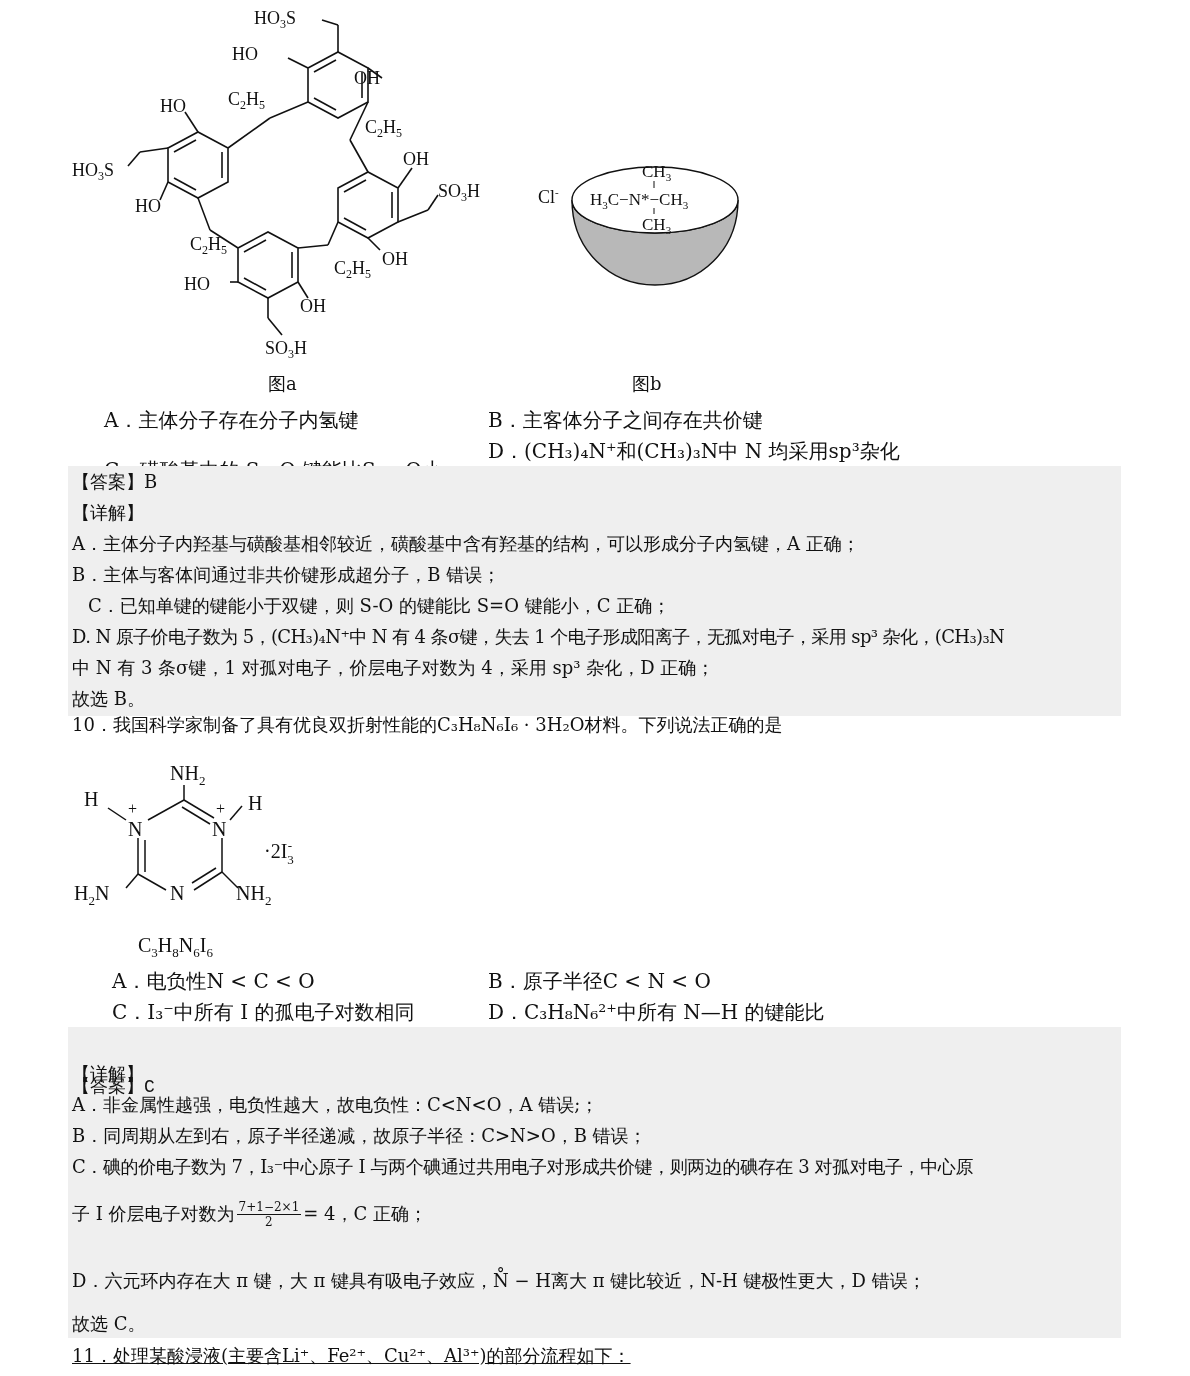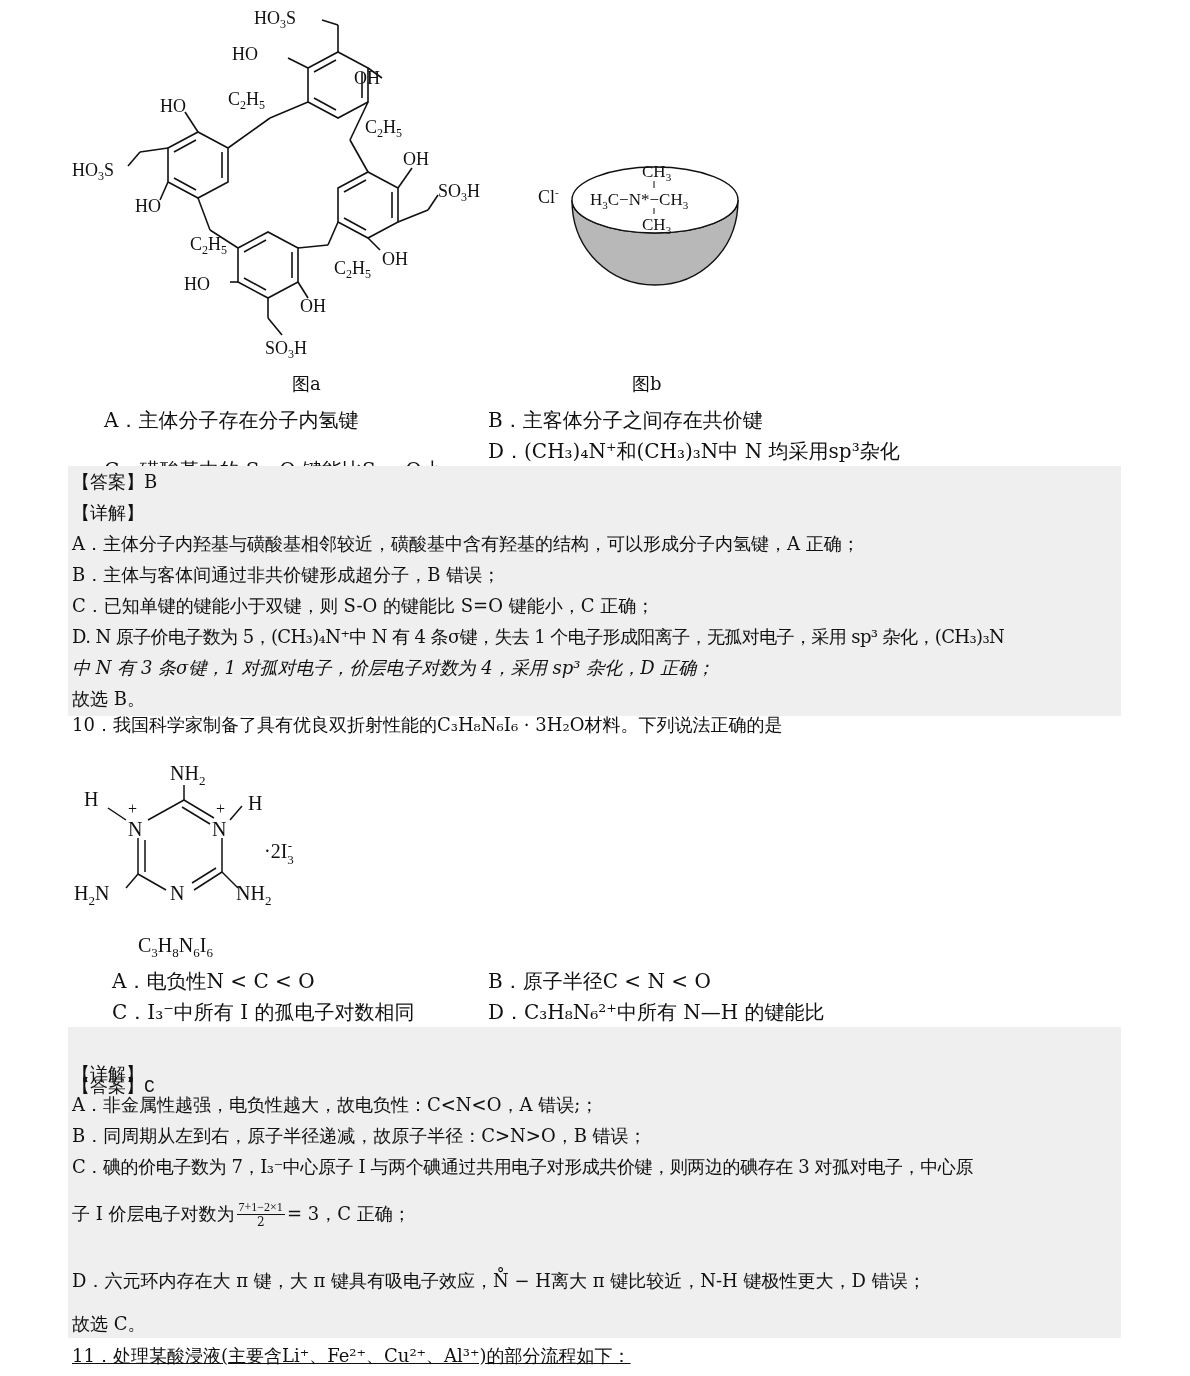--- a/index.html
+++ b/index.html
@@ -5,21 +5,21 @@
   html, body { margin: 0; padding: 0; background: #ffffff; }
   body { width: 1190px; height: 1376px; position: relative; overflow: hidden;
          font-family: "DejaVu Serif", "Liberation Serif", serif; color: #111; }
   .abs { position: absolute; }
   .line { position: absolute; left: 72px; font-size: 18px; line-height: 24px; white-space: nowrap; }
   .gray { position: absolute; left: 68px; width: 1053px; background: #efefef; }
   .opt { position: absolute; font-size: 20px; line-height: 24px; white-space: nowrap; }
   .cap { position: absolute; font-size: 18px; }
   svg text { font-family: "Liberation Serif", "DejaVu Serif", serif; fill: #111; }
   .frac { display: inline-block; vertical-align: middle; text-align: center; font-size: 12px; line-height: 14px; margin: 0 2px; }
-  .frac .num { border-bottom: 1px solid #111; padding: 0 2px; font-family: Liberation Serif, serif; }
+  .frac .num { border-bottom: 1px solid #111; padding: 0 2px; }
 </style>
 </head>
 <body>
 
 <svg class="abs" style="left:60px;top:0;" width="450" height="370" viewBox="0 0 450 370">
   <g stroke="#111" stroke-width="1.6" fill="none">
 
     <polygon points="248,68 278,52 308,68 308,102 278,118 248,102"></polygon>
     <line x1="254" y1="72" x2="276" y2="60"></line>
       <line x1="302" y1="72" x2="302" y2="98"></line>
@@ -76,21 +76,21 @@
   <text x="75" y="212" font-size="18">HO</text>
   <text x="343" y="165" font-size="18">OH</text>
   <text x="378" y="197" font-size="18">SO<tspan font-size="12" dy="4">3</tspan><tspan dy="-4">H</tspan></text>
   <text x="130" y="250" font-size="18">C<tspan font-size="12" dy="4">2</tspan><tspan dy="-4">H</tspan><tspan font-size="12" dy="4">5</tspan></text>
   <text x="274" y="274" font-size="18">C<tspan font-size="12" dy="4">2</tspan><tspan dy="-4">H</tspan><tspan font-size="12" dy="4">5</tspan></text>
   <text x="322" y="265" font-size="18">OH</text>
   <text x="124" y="290" font-size="18">HO</text>
   <text x="240" y="312" font-size="18">OH</text>
   <text x="205" y="354" font-size="18">SO<tspan font-size="12" dy="4">3</tspan><tspan dy="-4">H</tspan></text>
 </svg>
-<div class="cap" style="left:268px;top:372px;margin-left:24px;">图a</div>
+<div class="cap" style="left:268px;top:372px;">图a</div>
 
 <svg class="abs" style="left:530px;top:150px;" width="220" height="150" viewBox="0 0 220 150">
   <path d="M42,50 A83,33 0 0 0 208,50 C208,100 170,135 125,135 C80,135 42,100 42,50 Z" fill="#b8b8b8" stroke="#111" stroke-width="1.4"></path>
   <ellipse cx="125" cy="50" rx="83" ry="33" fill="#fff" stroke="#111" stroke-width="1.4"></ellipse>
   <text x="8" y="53" font-size="18">Cl<tspan font-size="11" dy="-7">-</tspan></text>
   <text x="112" y="27" font-size="17">CH<tspan font-size="11" dy="4">3</tspan></text>
   <line x1="124" y1="31" x2="124" y2="38" stroke="#111" stroke-width="1"></line>
   <text x="60" y="55" font-size="17">H<tspan font-size="11" dy="4">3</tspan><tspan dy="-4">C−N*−CH</tspan><tspan font-size="11" dy="4">3</tspan></text>
   <line x1="124" y1="58" x2="124" y2="64" stroke="#111" stroke-width="1"></line>
   <text x="112" y="80" font-size="17">CH<tspan font-size="11" dy="4">3</tspan></text>
@@ -100,23 +100,23 @@
 <div class="opt" style="left:104px;top:408px;">A．主体分子存在分子内氢键</div>
 <div class="opt" style="left:488px;top:408px;">B．主客体分子之间存在共价键</div>
 <div class="opt" style="left:104px;top:458px;text-decoration:underline;">C．磺酸基中的 S—O 键能比S = O小</div>
 <div class="opt" style="left:488px;top:439px;">D．(CH₃)₄N⁺和(CH₃)₃N中 N 均采用sp³杂化</div>
 
 <div class="gray" style="top:466px;height:250px;"></div>
 <div class="line" style="top:470px;">【答案】B</div>
 <div class="line" style="top:501px;">【详解】</div>
 <div class="line" style="top:532px;">A．主体分子内羟基与磺酸基相邻较近，磺酸基中含有羟基的结构，可以形成分子内氢键，A 正确；</div>
 <div class="line" style="top:563px;">B．主体与客体间通过非共价键形成超分子，B 错误；</div>
-<div class="line" style="top:594px;">C．已知单键的键能小于双键，则 S-O 的键能比 S=O 键能小，C 正确；</div>
+<div class="line" style="top:594px;margin-left:16px;">C．已知单键的键能小于双键，则 S-O 的键能比 S=O 键能小，C 正确；</div>
 <div class="line" style="top:625px;letter-spacing:-0.6px;">D. N 原子价电子数为 5，(CH₃)₄N⁺中 N 有 4 条σ键，失去 1 个电子形成阳离子，无孤对电子，采用 sp³ 杂化，(CH₃)₃N</div>
-<div class="line" style="top:656px;font-style:italic;">中 N 有 3 条σ键，1 对孤对电子，价层电子对数为 4，采用 sp³ 杂化，D 正确；</div>
+<div class="line" style="top:656px;">中 N 有 3 条σ键，1 对孤对电子，价层电子对数为 4，采用 sp³ 杂化，D 正确；</div>
 <div class="line" style="top:687px;">故选 B。</div>
 
 <div class="line" style="top:713px;">10．我国科学家制备了具有优良双折射性能的C₃H₈N₆I₆ · 3H₂O材料。下列说法正确的是</div>
 
 <svg class="abs" style="left:66px;top:748px;" width="260" height="215" viewBox="0 0 260 215">
   <g stroke="#111" stroke-width="1.5" fill="none">
     <line x1="118" y1="37" x2="118" y2="52"></line>
     <line x1="118" y1="52" x2="82" y2="72"></line>
     <line x1="118" y1="52" x2="148" y2="70"></line>
       <line x1="116" y1="59" x2="144" y2="76"></line>
@@ -150,18 +150,18 @@
 <div class="opt" style="left:112px;top:1000px;">C．I₃⁻中所有 I 的孤电子对数相同</div>
 <div class="opt" style="left:488px;top:1000px;">D．C₃H₈N₆²⁺中所有 N—H 的键能比</div>
 
 <div class="gray" style="top:1027px;height:311px;"></div>
 <div class="line" style="top:1075px;font-family:Liberation Mono, monospace;">【答案】C</div>
 <div class="line" style="top:1062px;">【详解】</div>
 <div class="line" style="top:1093px;">A．非金属性越强，电负性越大，故电负性：C&lt;N&lt;O，A 错误;；</div>
 <div class="line" style="top:1124px;">B．同周期从左到右，原子半径递减，故原子半径：C&gt;N&gt;O，B 错误；</div>
 <div class="line" style="top:1155px;letter-spacing:-0.4px;">C．碘的价电子数为 7，I₃⁻中心原子 I 与两个碘通过共用电子对形成共价键，则两边的碘存在 3 对孤对电子，中心原</div>
 <div class="line" style="top:1200px;">
-  <span>子 I 价层电子对数为</span><span class="frac"><div class="num">7+1−2×1</div><div>2</div></span><span>= 3，C 正确；</span>
+  <span>子 I 价层电子对数为</span><span class="frac"><div class="num">7+1−2×1</div><div>2</div></span><span>= 4，C 正确；</span>
 </div>
 <div class="line" style="top:1269px;">D．六元环内存在大 π 键，大 π 键具有吸电子效应，N̊ − H离大 π 键比较近，N-H 键极性更大，D 错误；</div>
 <div class="line" style="top:1312px;">故选 C。</div>
 
 <div class="line" style="top:1344px;text-decoration:underline;">11．处理某酸浸液(主要含Li⁺、Fe²⁺、Cu²⁺、Al³⁺)的部分流程如下：</div>
 
 </body></html>

